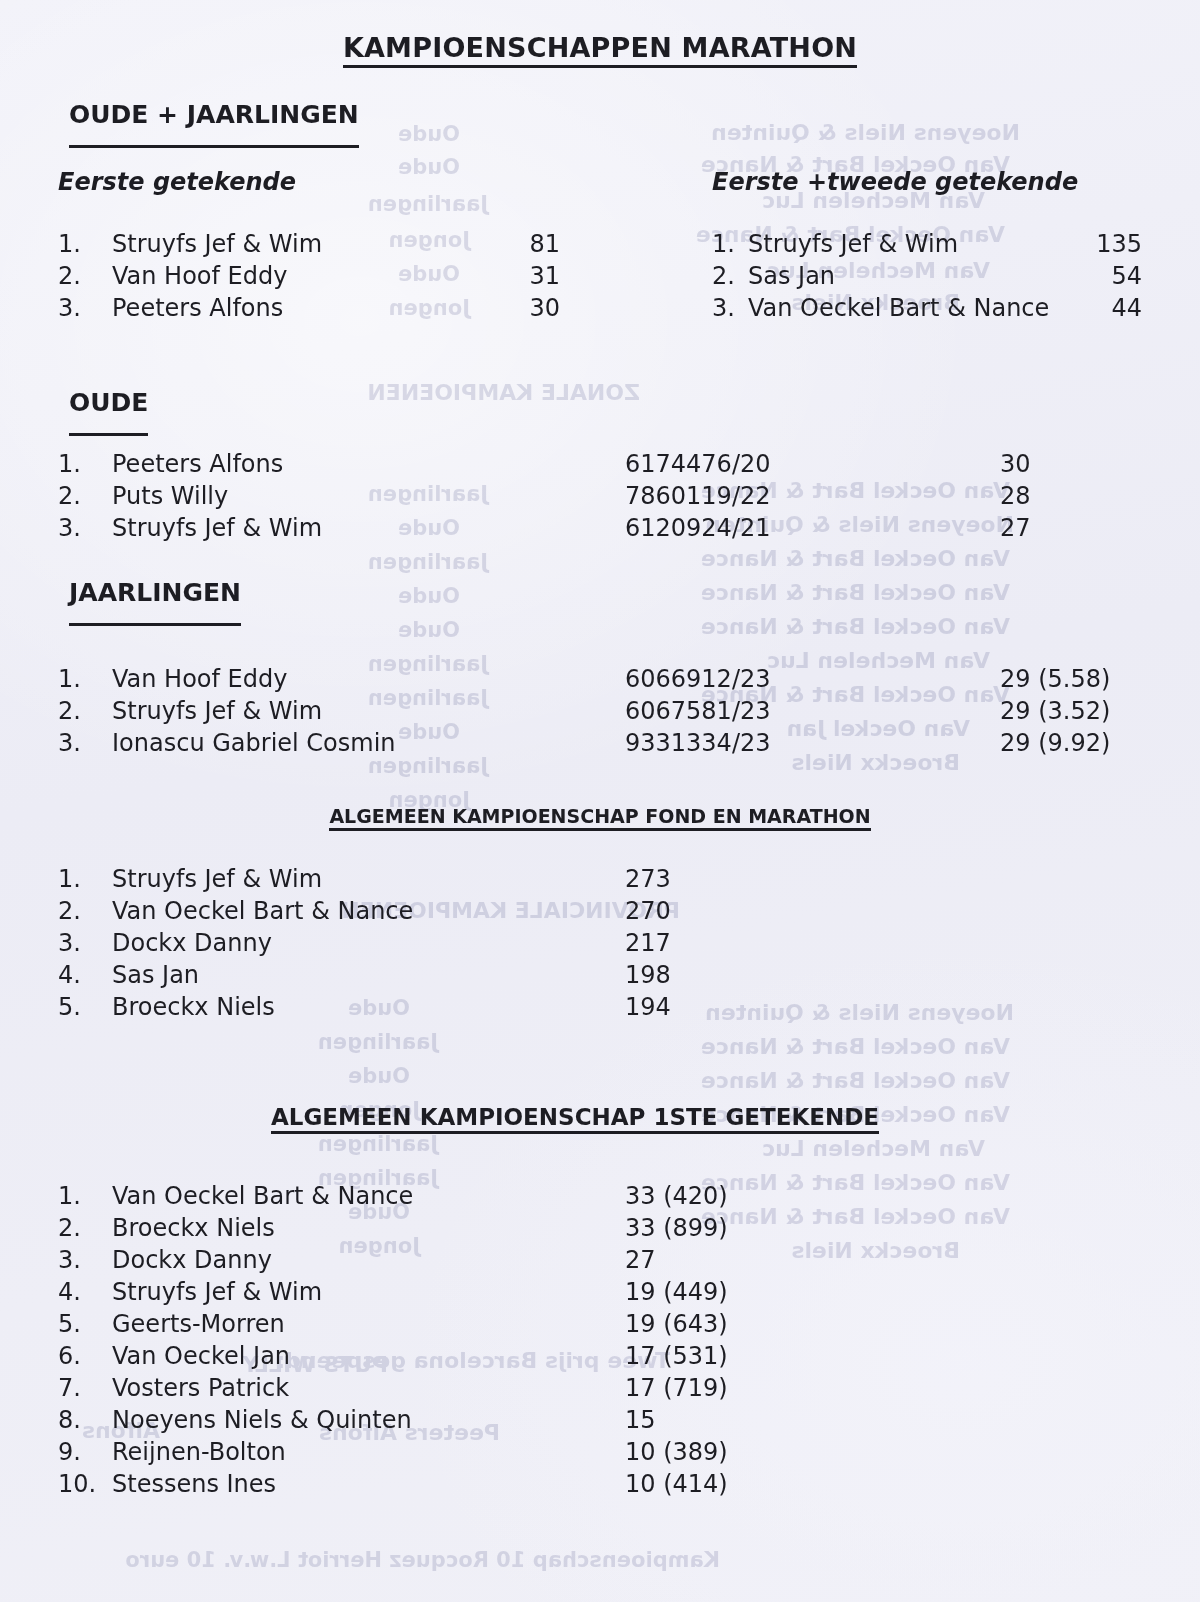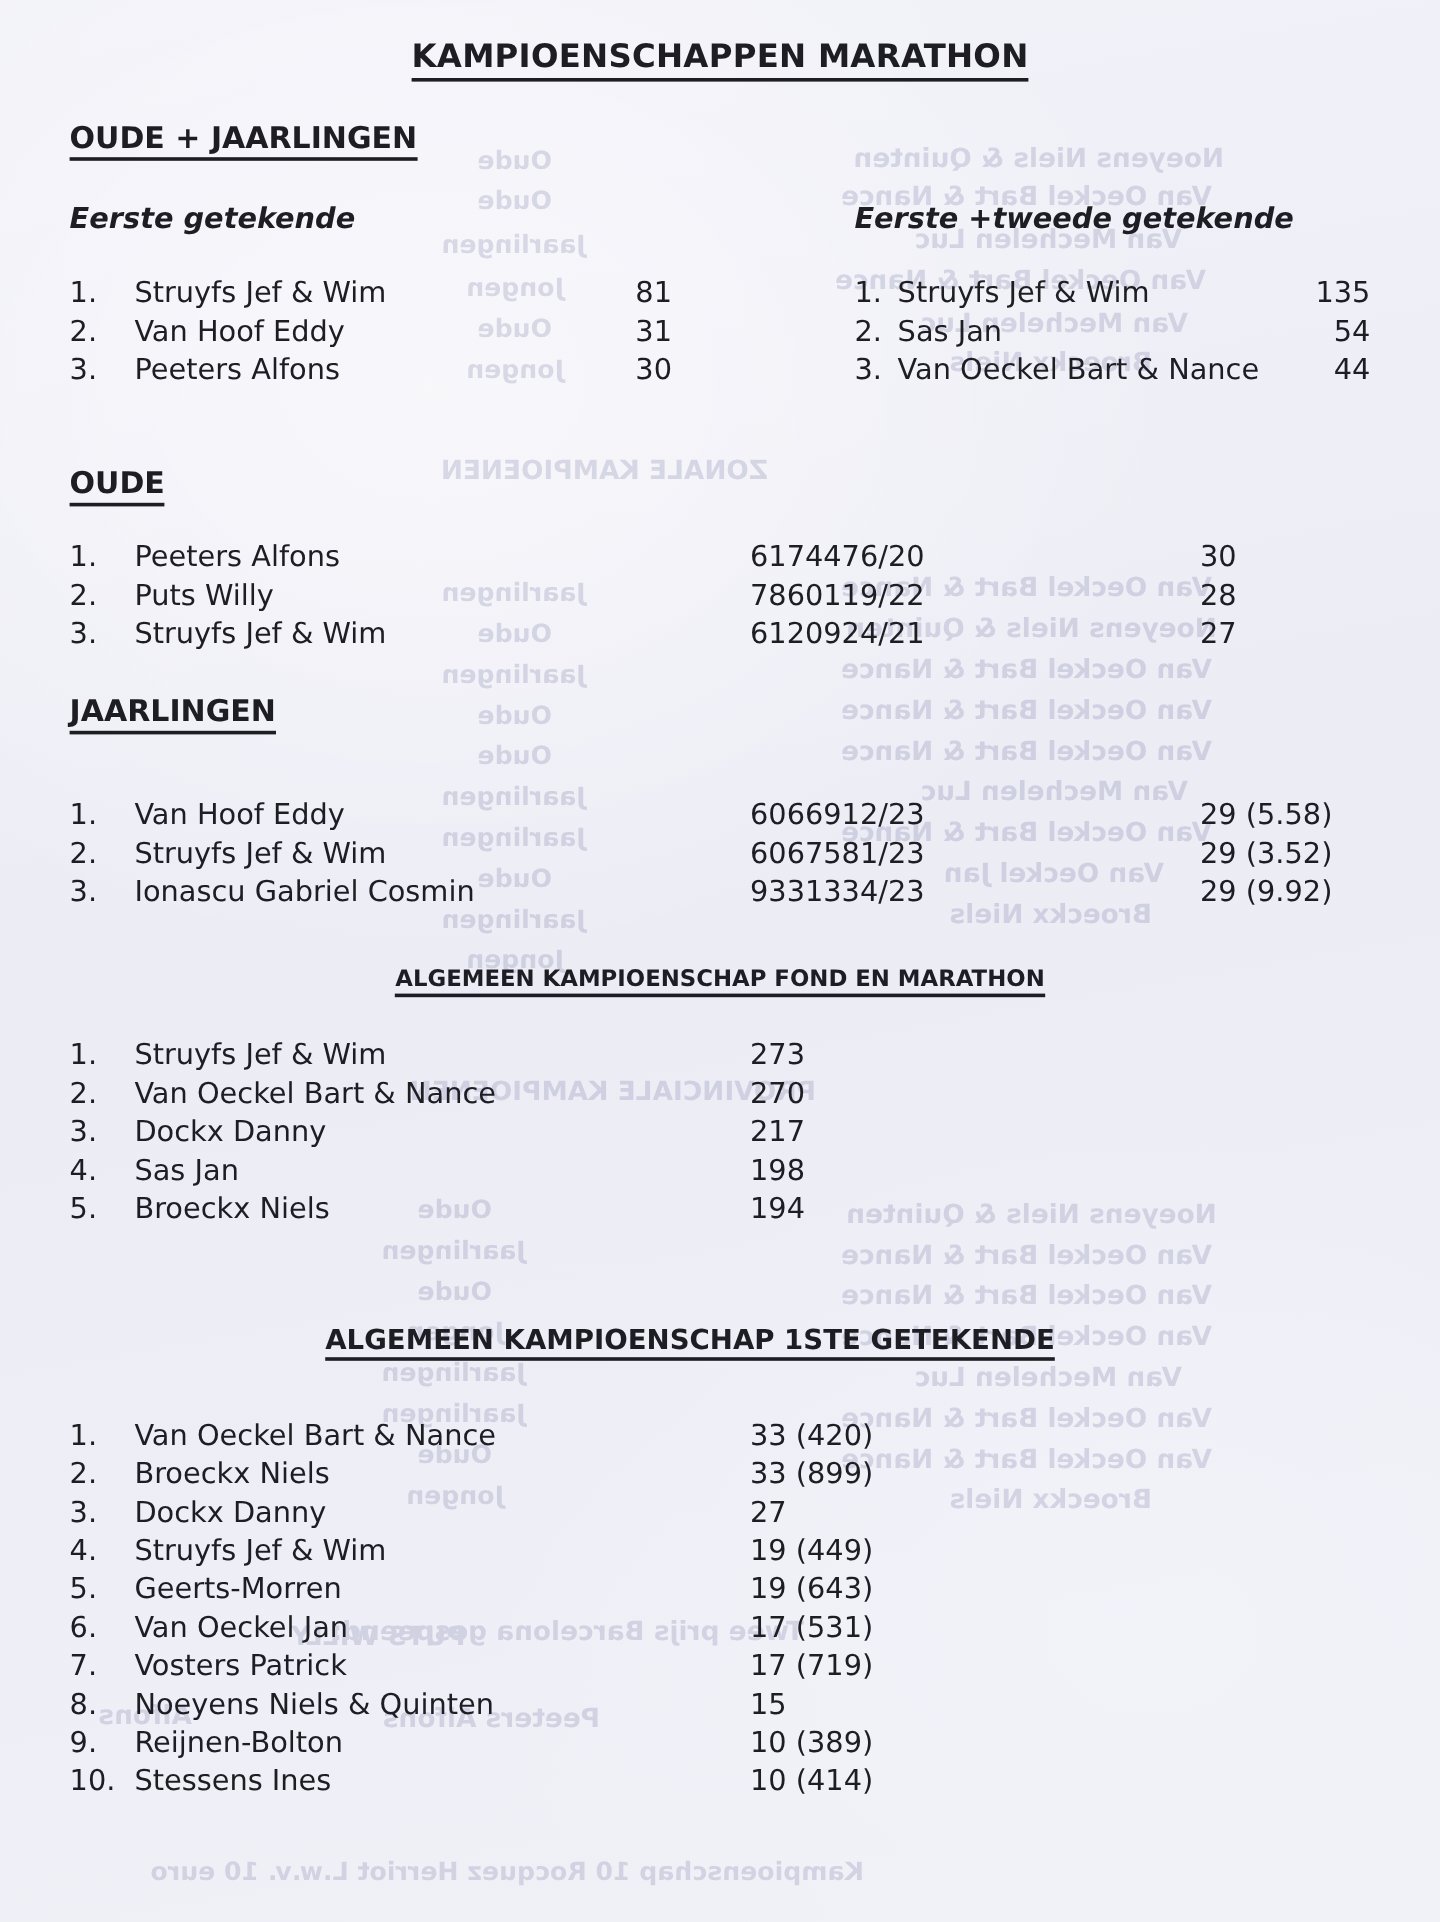--- a/index.html
+++ b/index.html
@@ -52,21 +52,21 @@
     font-weight: 700;
     letter-spacing: 0.2px;
   }
   .doc-title span { border-bottom: 3px solid #1d1d23; padding-bottom: 2px; }
 
   .sec-head {
     position: absolute;
     font-size: 25px;
     font-weight: 700;
   }
-  .sec-head span { border-bottom: 3px solid #1d1d23; padding-bottom: 2px; }
+  .sec-head span { border-bottom: 3px solid #1d1d23; padding-bottom: 16px; margin-left: 11px; }
 
   .sub-head {
     position: absolute;
     font-size: 24px;
     font-weight: 700;
     font-style: italic;
   }
 
   .center-head {
     position: absolute;

